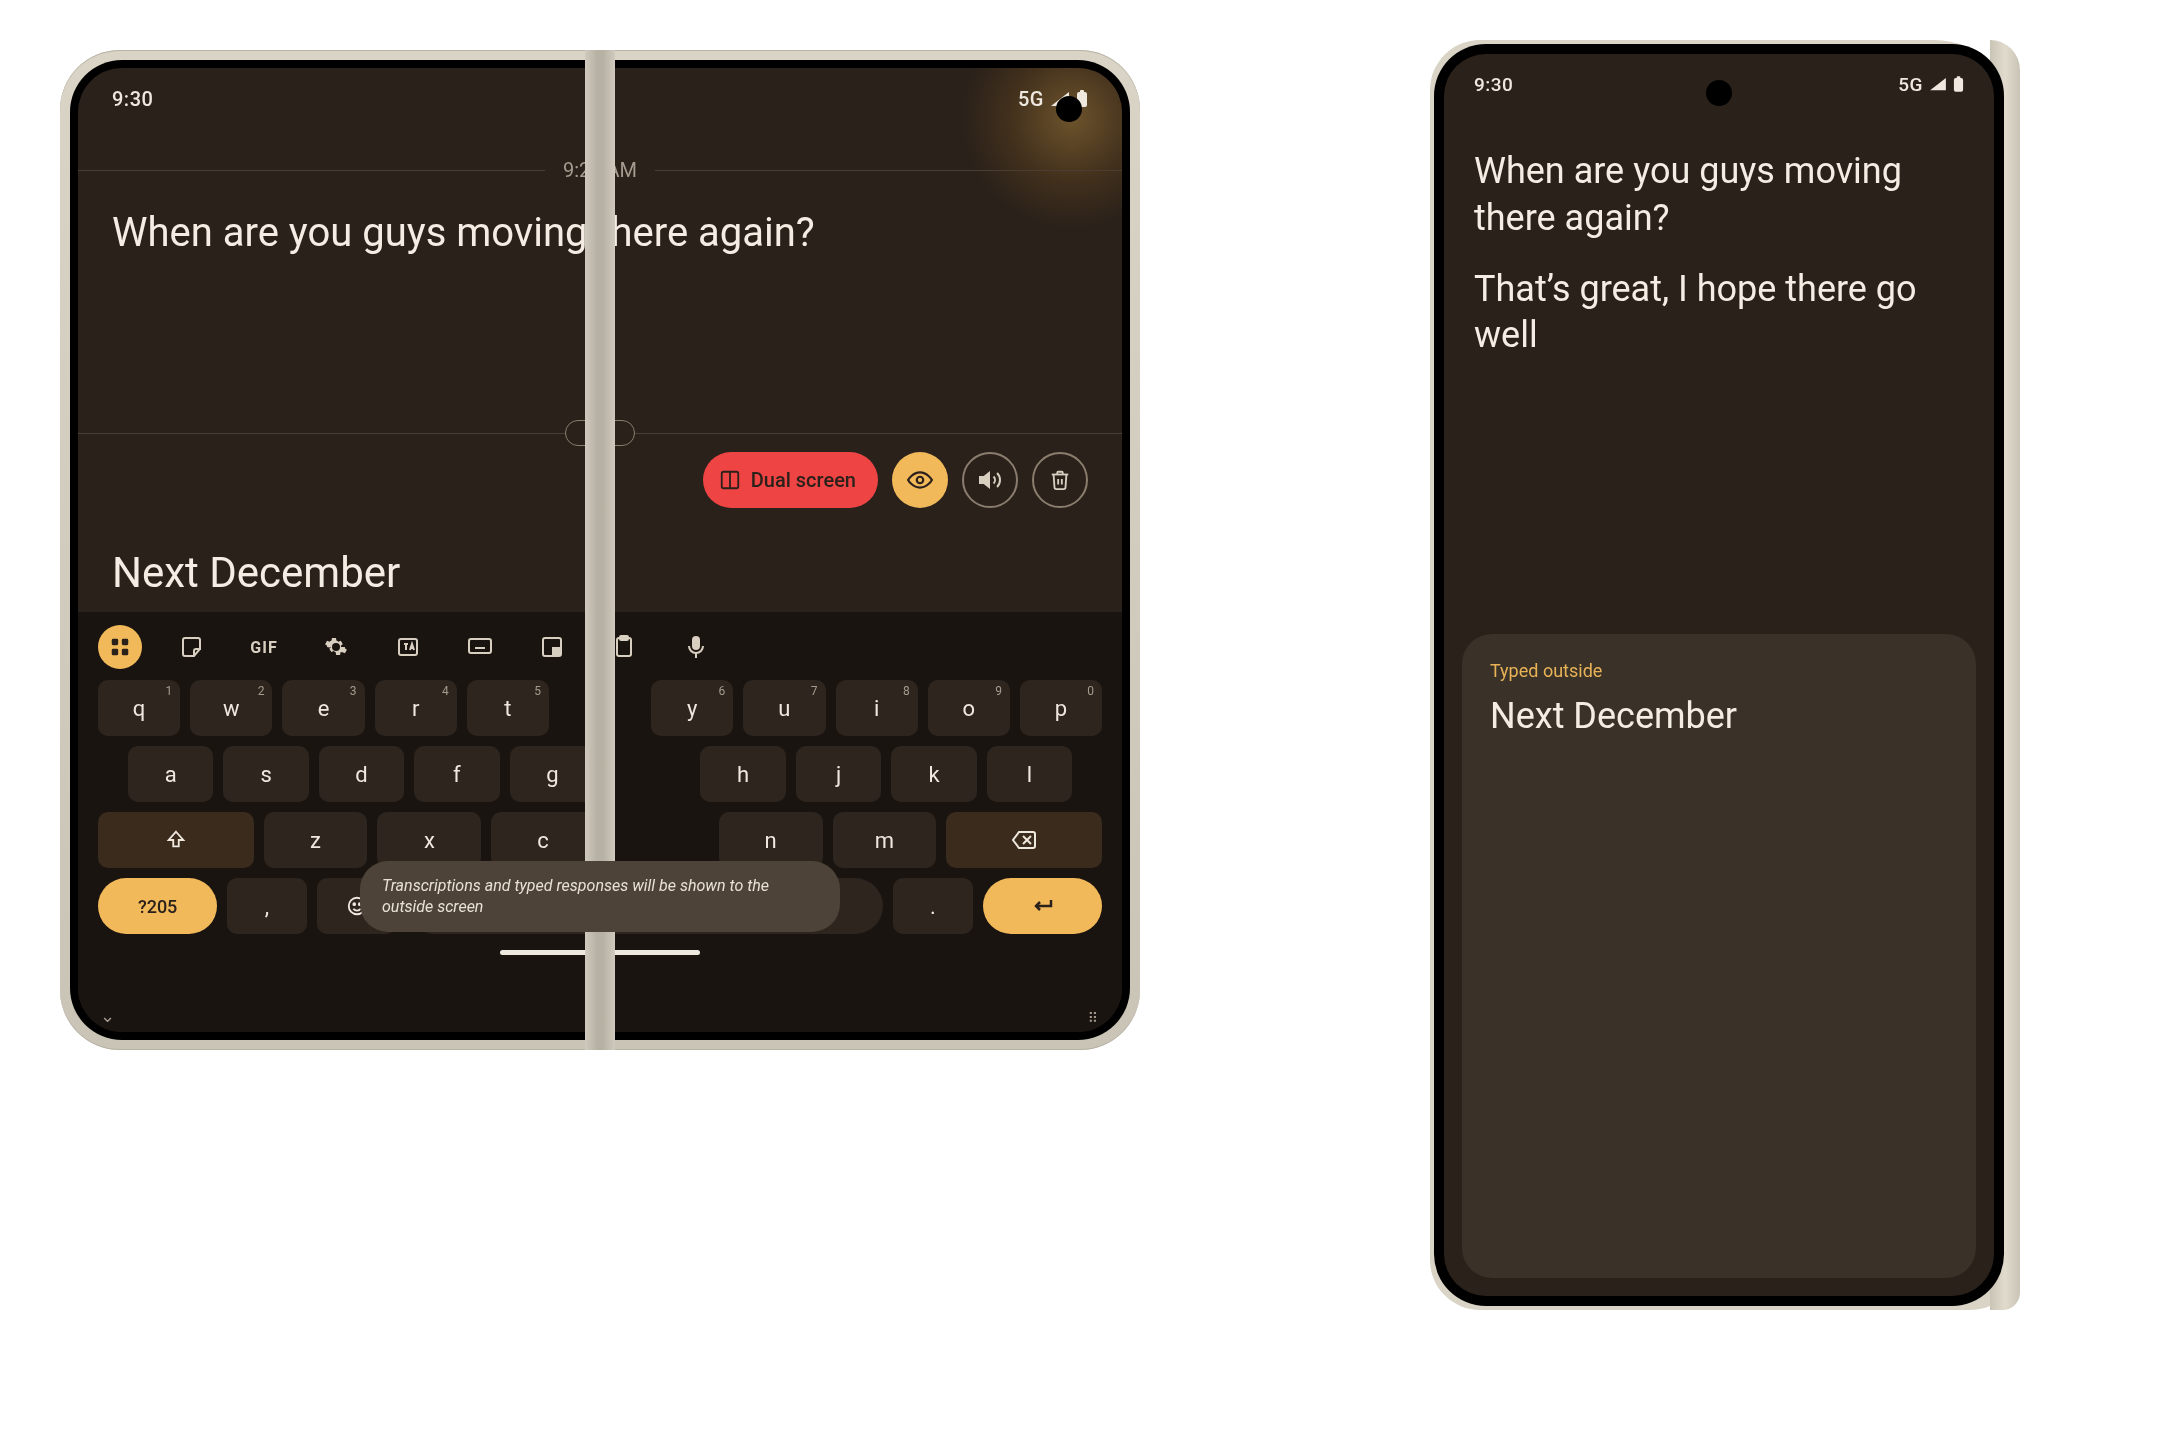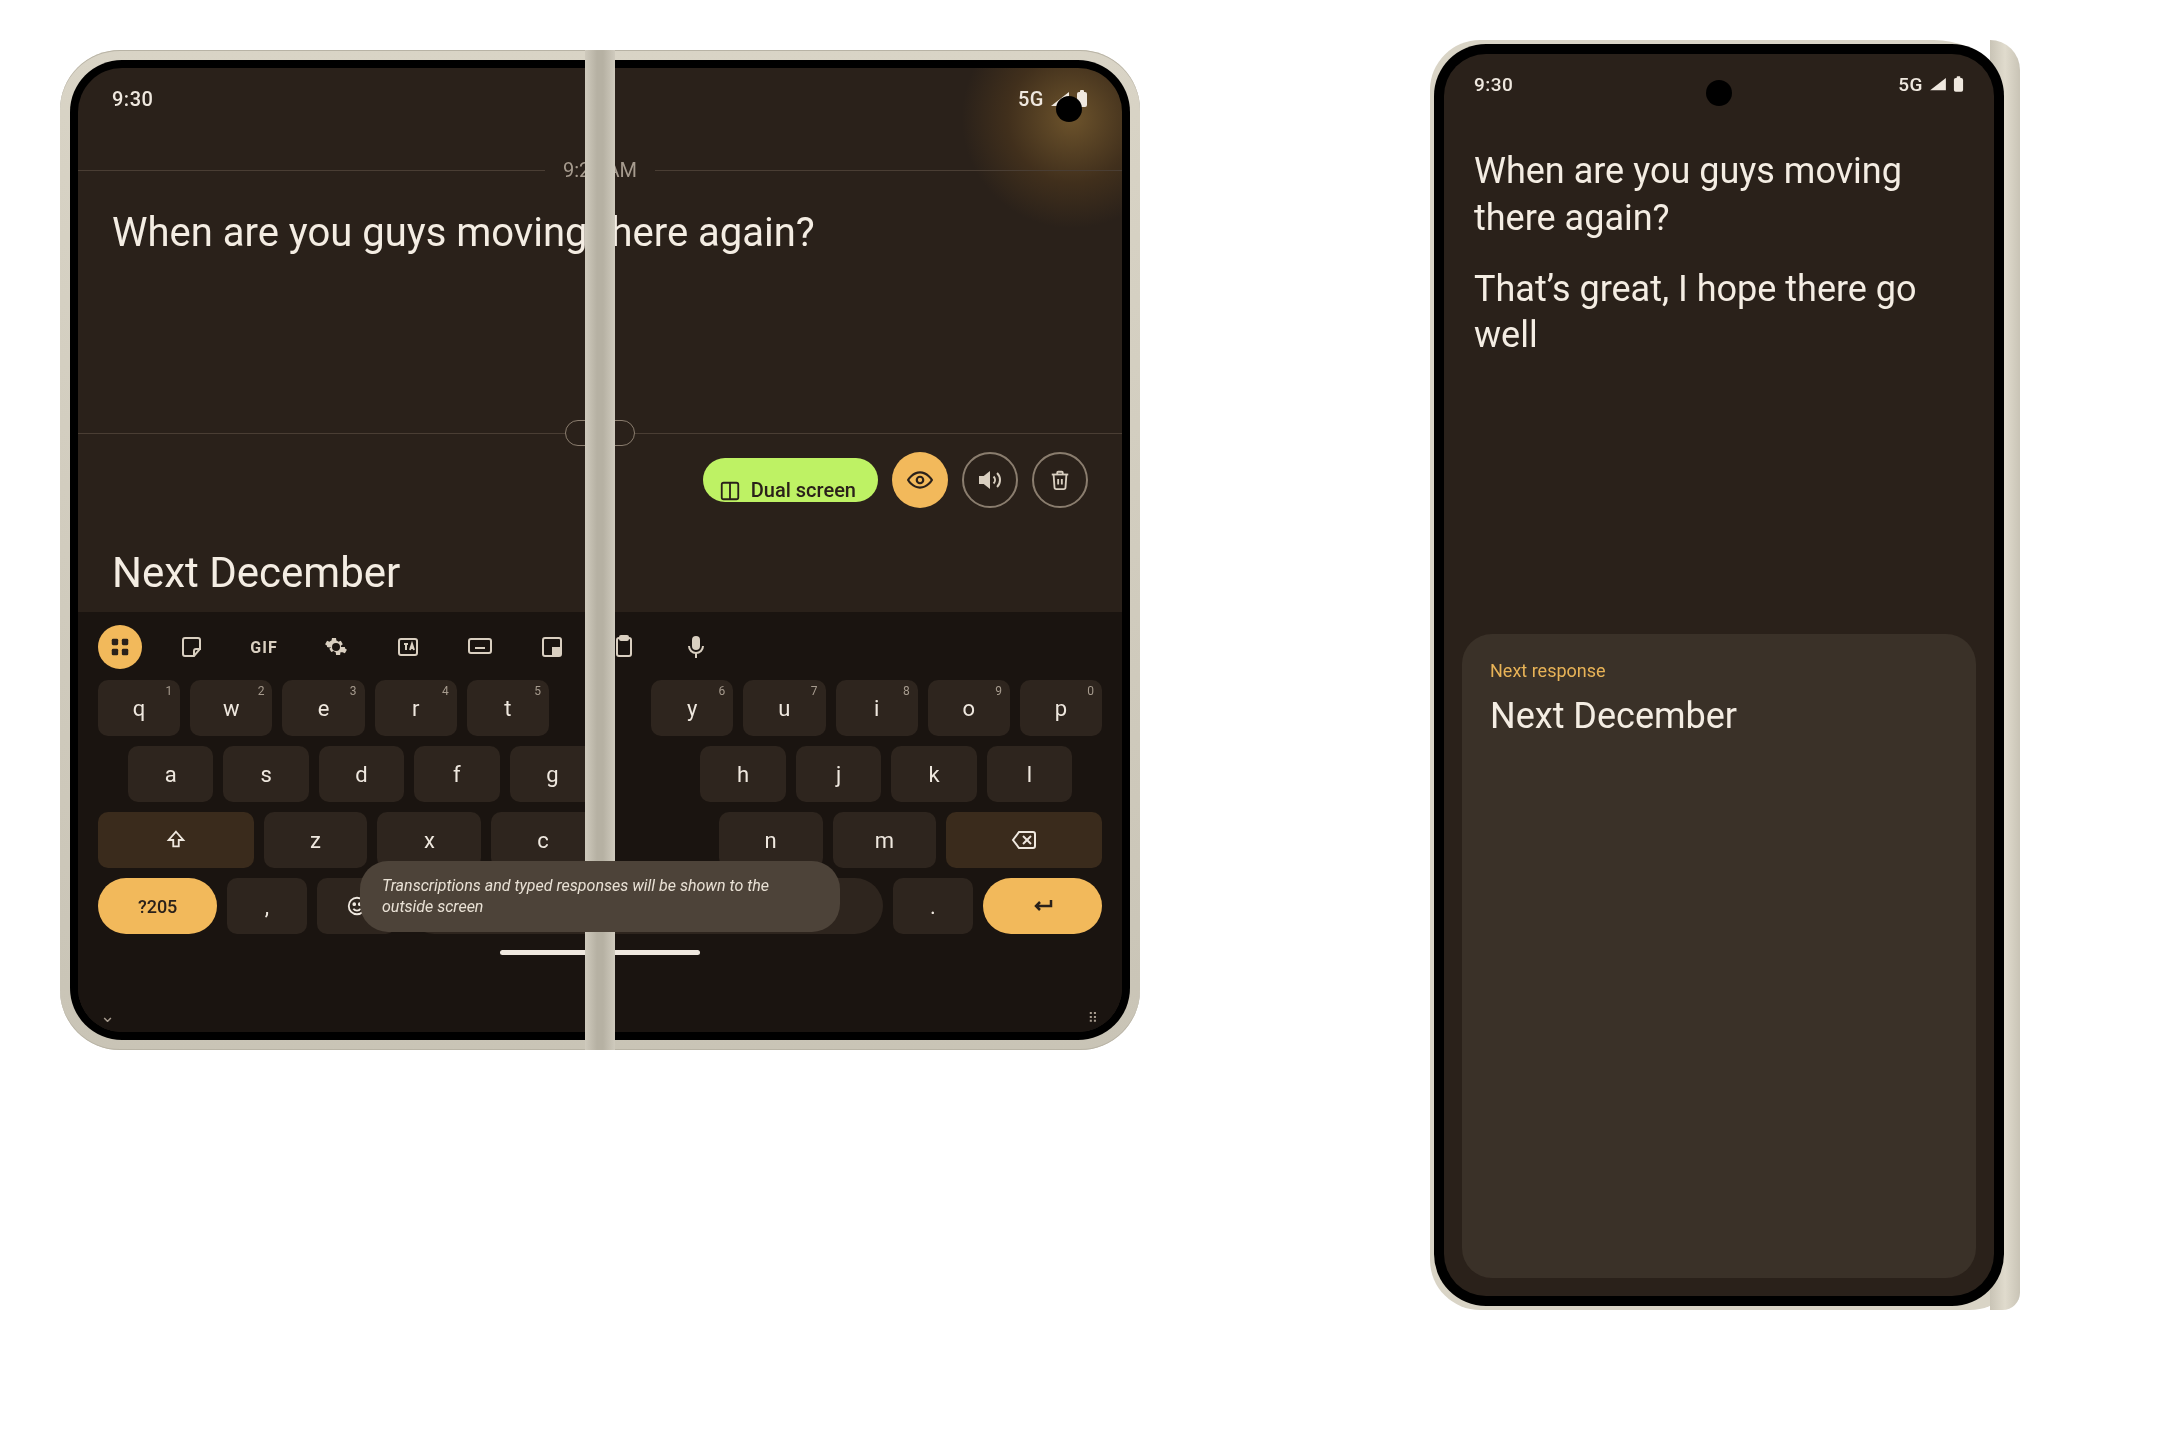--- a/index.html
+++ b/index.html
@@ -45,22 +45,22 @@
   .drag-handle-row { position:absolute; top:352px; left:0; right:0; display:flex; align-items:center; }
   .drag-handle-row .thin { flex:1; height:1px; background:#4a3e34; }
   .drag-handle {
     width:70px; height:26px; border:1.5px solid #8a7d6e; border-radius:14px;
     display:flex; flex-direction:column; justify-content:center; align-items:center; gap:3px;
   }
   .drag-handle i { width:28px; height:1.5px; background:#c7bdaf; display:block; }
   
   .tool-row { position:absolute; top:384px; right:34px; display:flex; gap:14px; align-items:center; }
   .pill {
-    height:44px; border-radius:28px; background:#bef264; color:#2a211a;
-    display:flex; align-items:flex-end; gap:10px; padding:0 22px 0 16px;
+    height:56px; border-radius:28px; background:#ef4444; color:#2a211a;
+    display:flex; align-items:center; gap:10px; padding:0 22px 0 16px;
     font-size:20px; font-weight:500;
   }
   .circ {
     width:56px; height:56px; border-radius:50%; display:flex; align-items:center; justify-content:center;
   }
   .circ.acc { background:#f2b95b; color:#2a211a; }
   .circ.out { border:2px solid #8a7d6e; color:#d9cfc0; background:transparent;}
   
   .reply-area { position:absolute; top:480px; left:34px; right:34px; color:#f4ede3; font-size:42px; font-weight:400; }
 
@@ -383,17 +383,17 @@
       </div>
     </div>
     <div class="camera-hole"></div>
 
     <div class="cover-transcript">
       <p>When are you guys moving there again?</p>
       <p>That’s great, I hope there go well</p>
     </div>
 
     <div class="card">
-      <div class="label">Next response</div>
+      <div class="label">Typed outside</div>
       <div class="body">Next December</div>
     </div>
   </div>
 </div>
 
 </body></html>

